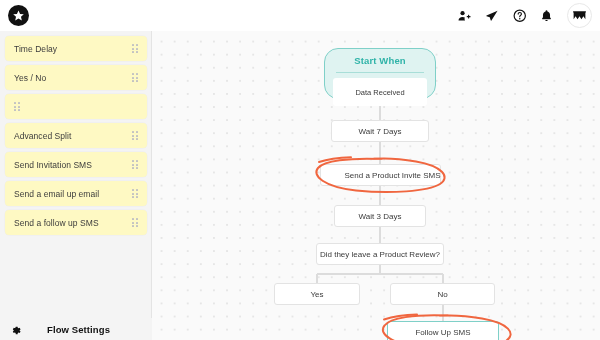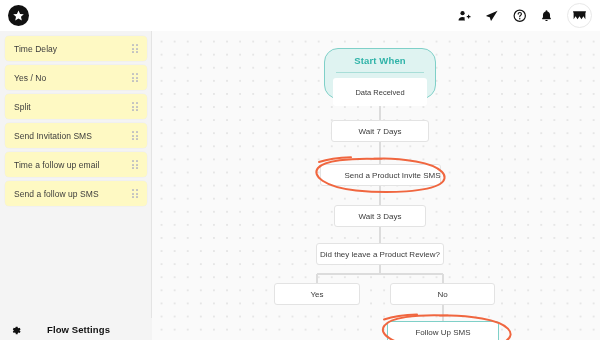--- a/index.html
+++ b/index.html
@@ -214,46 +214,56 @@
             <i></i>
             <i></i>
             <i></i>
             <i></i>
             <i></i>
             <i></i>
           </span>
       </div>
 
       <div class="side-card">
-        <span class="side-card-label">Split</span>
-        <span class="drag-handle">
-            <i></i>
-            <i></i>
-            <i></i>
-            <i></i>
-            <i></i>
-            <i></i>
-          </span>
-      </div>
-
+        <span class="drag-handle">
+            <i></i>
+            <i></i>
+            <i></i>
+            <i></i>
+            <i></i>
+            <i></i>
+          </span>
+      </div>
+
+      <div class="side-card">
+        <span class="side-card-label">Advanced Split</span>
+        <span class="drag-handle">
+            <i></i>
+            <i></i>
+            <i></i>
+            <i></i>
+            <i></i>
+            <i></i>
+          </span>
+      </div>
 
       <div class="side-card">
         <span class="side-card-label">Send Invitation SMS</span>
         <span class="drag-handle">
             <i></i>
             <i></i>
             <i></i>
             <i></i>
             <i></i>
             <i></i>
           </span>
       </div>
 
       <div class="side-card">
-        <span class="side-card-label">Time a follow up email</span>
+        <span class="side-card-label">Send a email up email</span>
         <span class="drag-handle">
             <i></i>
             <i></i>
             <i></i>
             <i></i>
             <i></i>
             <i></i>
           </span>
       </div>
 

